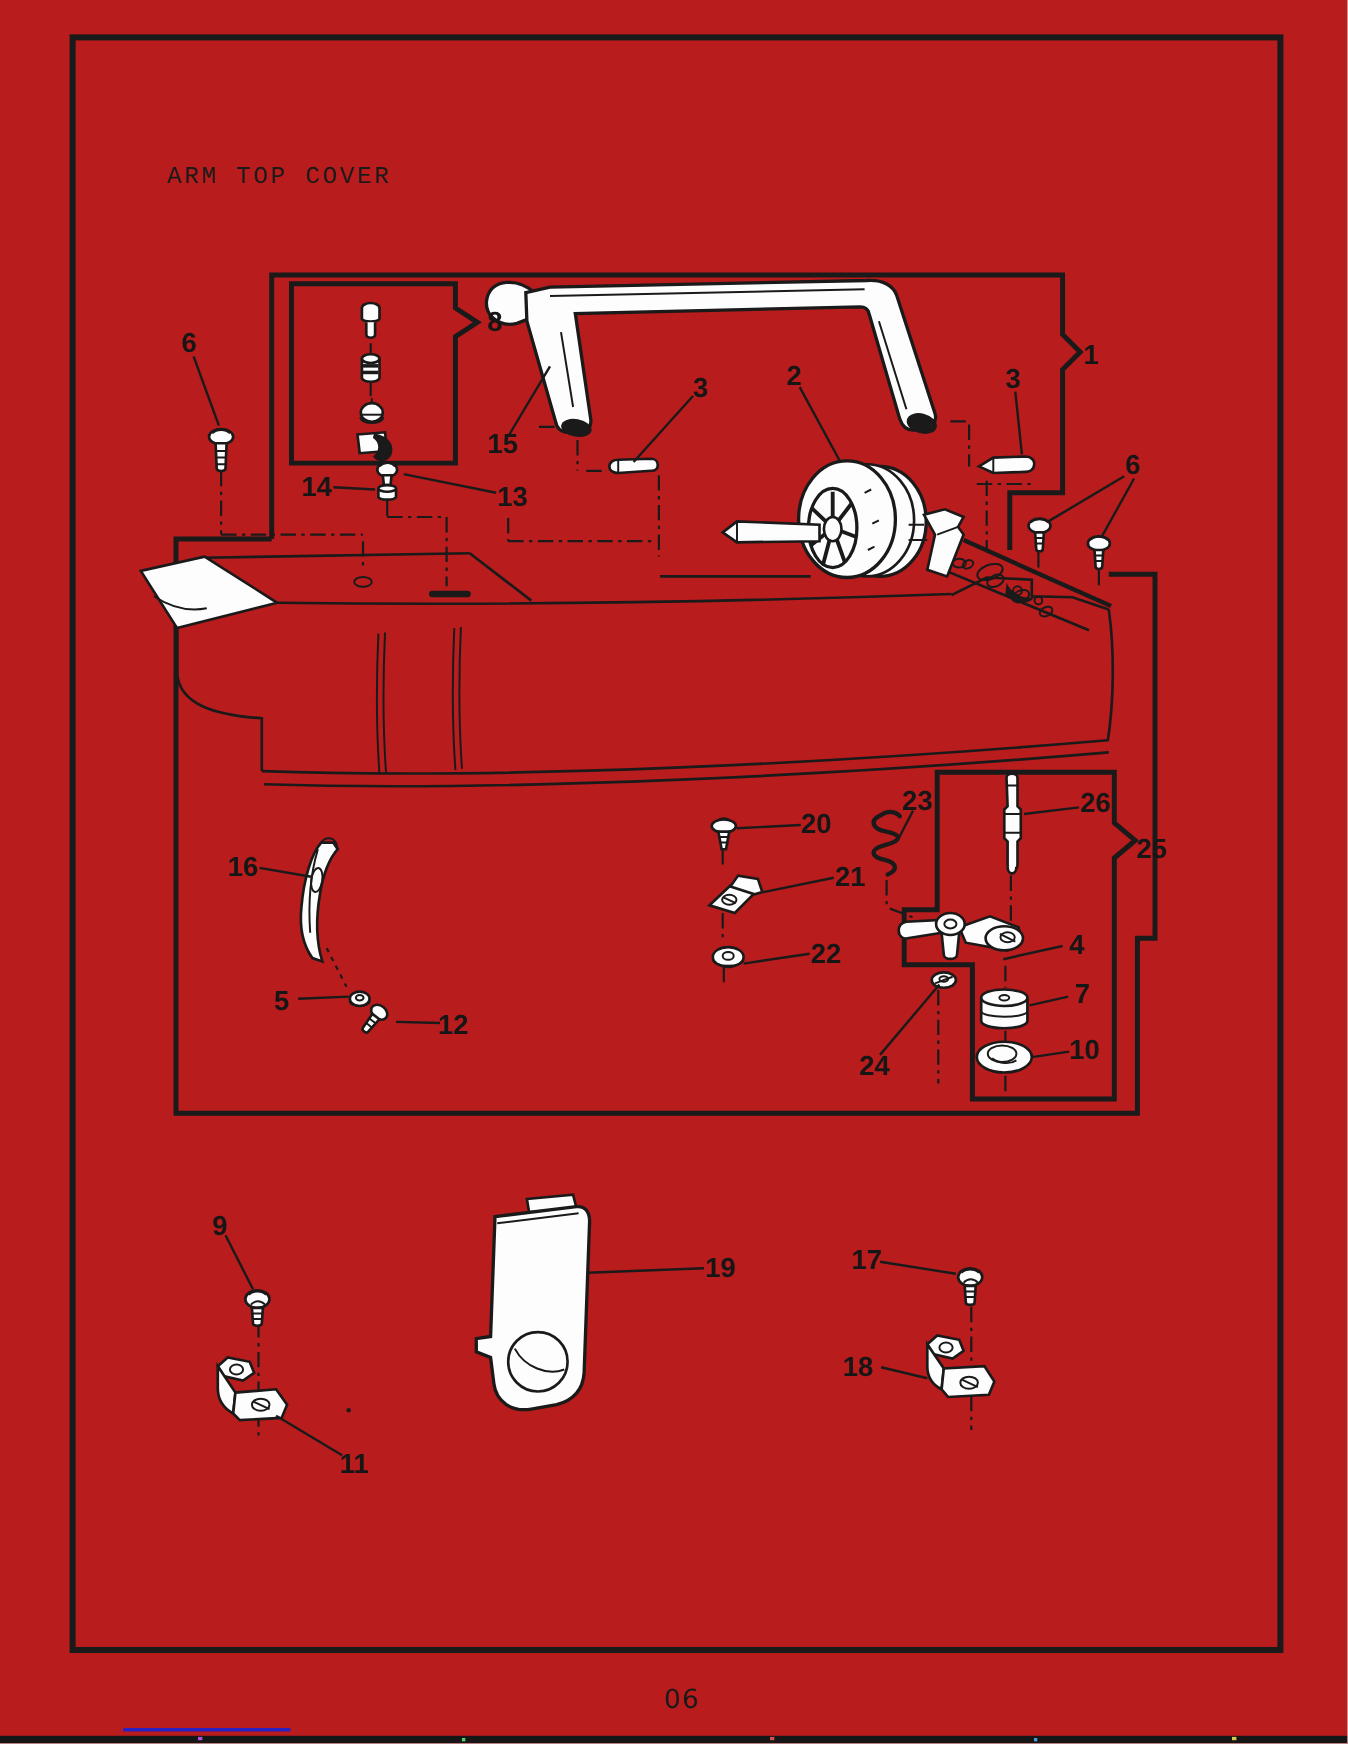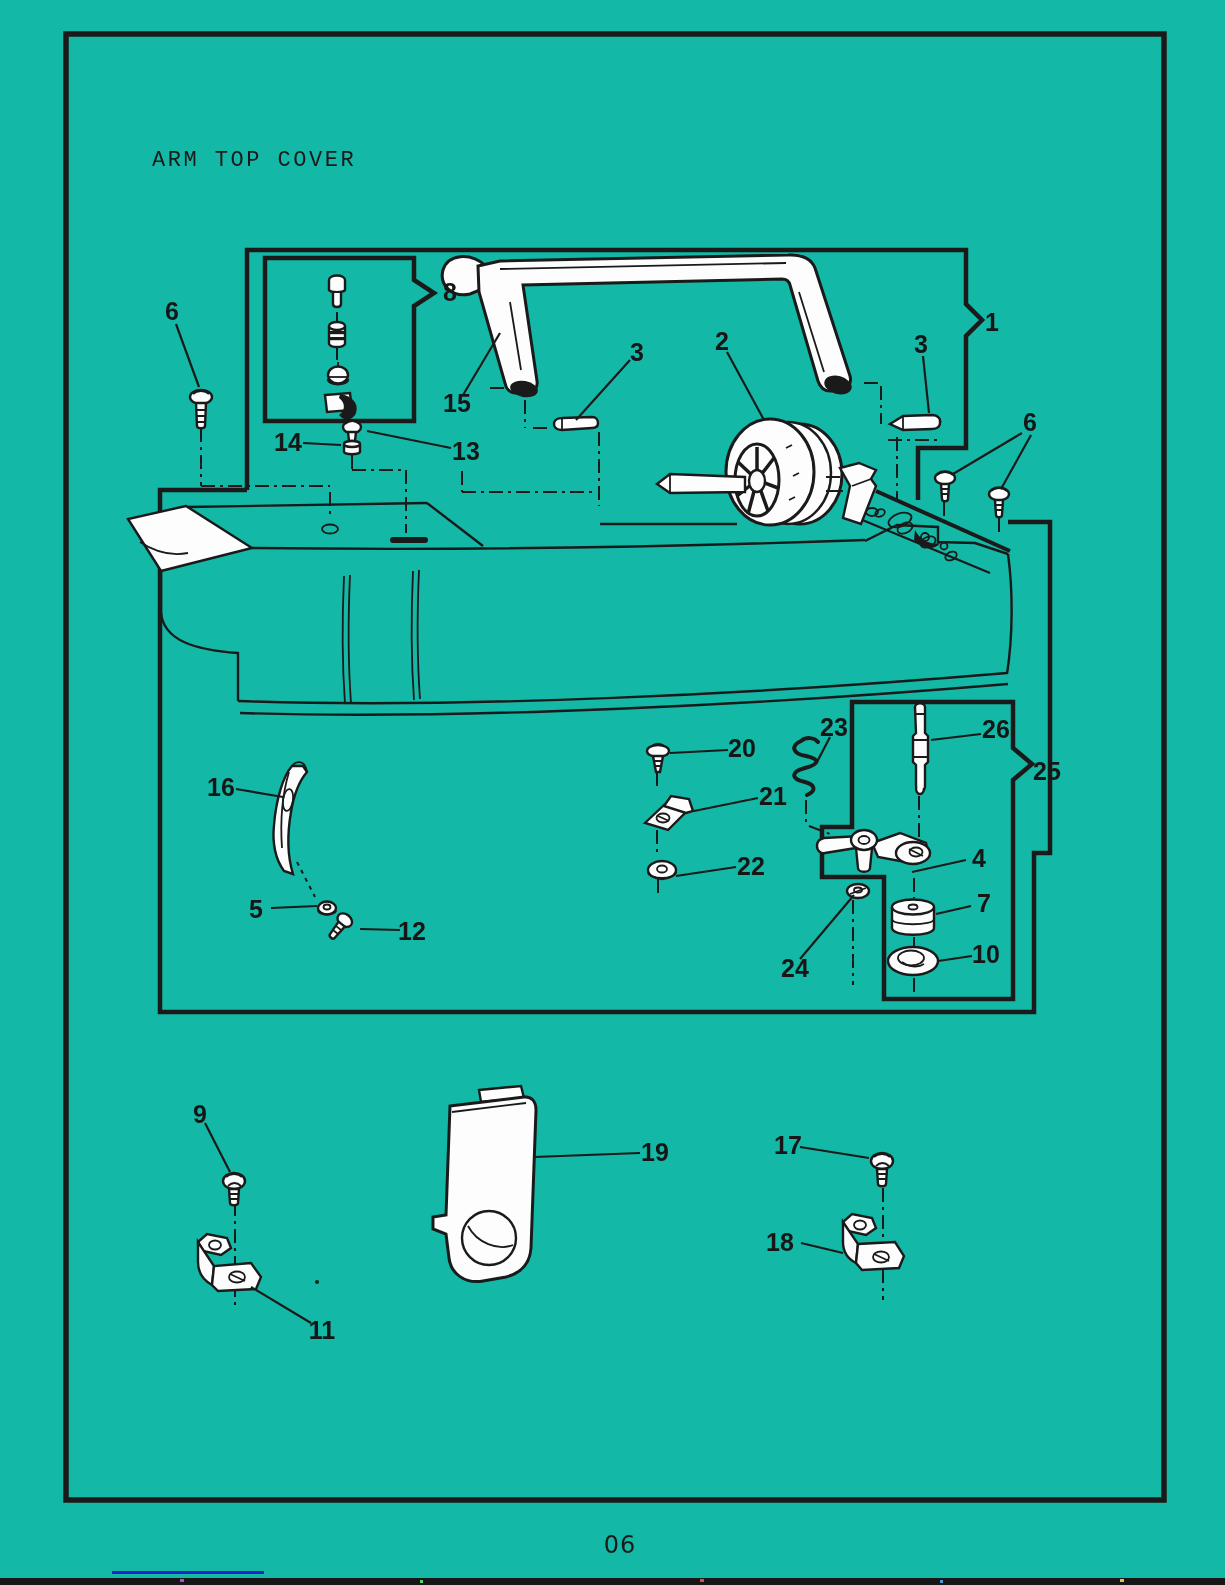--- a/index.html
+++ b/index.html
@@ -1,19 +1,19 @@
 <!DOCTYPE html>
 <html><head>
 <meta charset="utf-8">
 <style>
   html,body{margin:0;padding:0;background:#e8e8e8;}
   .page{
     position:relative;
     width:1225px;height:1585px;
-    background:#14b8a6;
+    background:#b91c1c;
     font-family:"Liberation Sans", sans-serif;
     overflow:hidden;
   }
   svg{display:block;}
   .ink{stroke:#1a1a1a;fill:none;}
   .thick{stroke-width:4.5;}
   .mid{stroke-width:3;}
   .thin{stroke-width:2.4;}
   .hair{stroke-width:1.8;}
   .whitefill{fill:#fdfdfd;}

